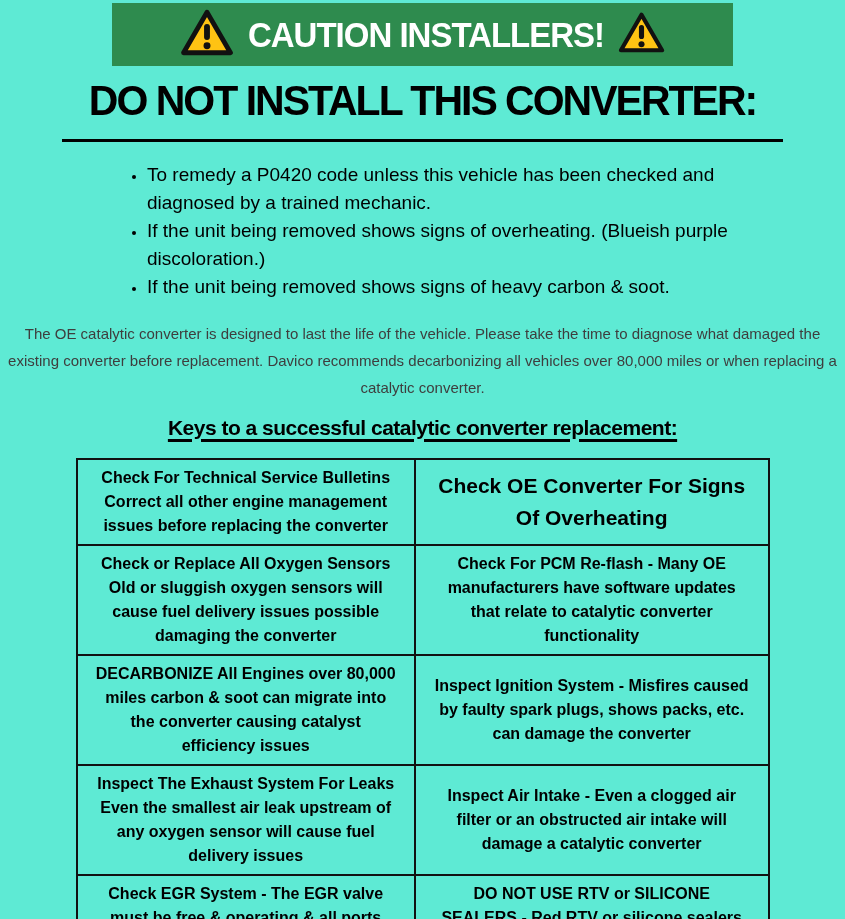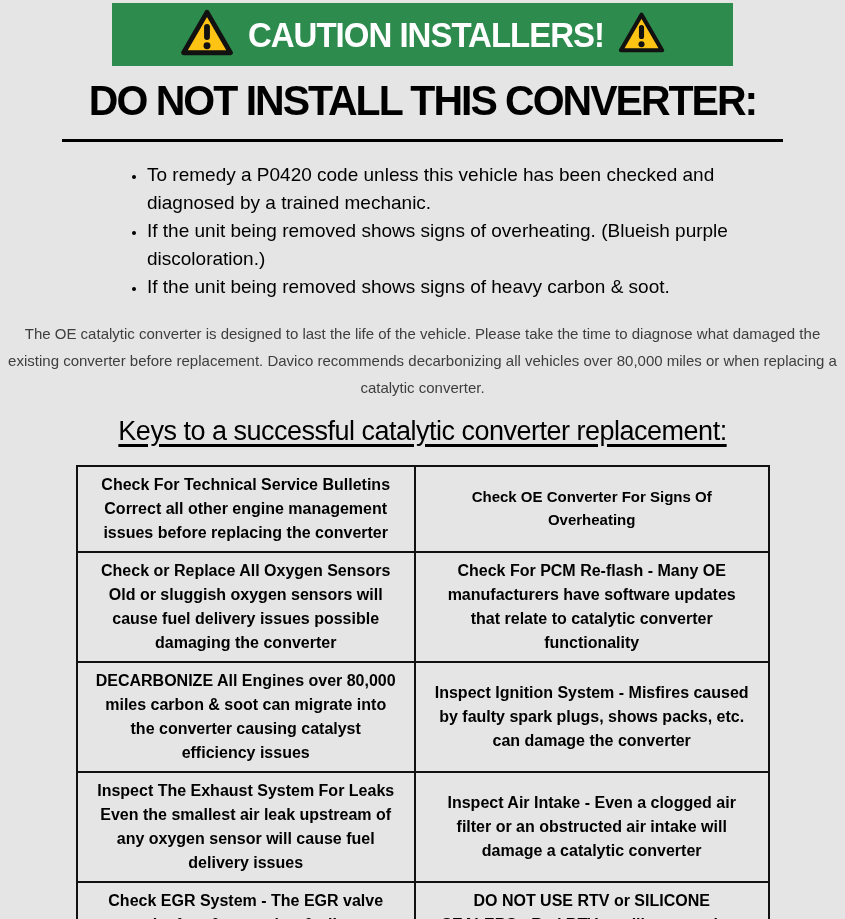--- a/index.html
+++ b/index.html
@@ -7,21 +7,21 @@
     width: 845px;
     background: #ffffff;
     font-family: "Liberation Sans", sans-serif;
     color: #111111;
   }
   .page {
     width: 845px;
     height: 919px;
     position: relative;
     overflow: hidden;
-    background: #e5e5e5;
+    background: #5eead4;
   }
 
   
   .banner {
     width: 621px;
     height: 63px;
     margin: 3px auto 0 auto;
     background: #2e8b4e;
     display: flex;
     align-items: center;
@@ -80,22 +80,22 @@
     font-size: 15px;
     font-weight: normal;
     color: #3e3e3e;
     line-height: 1.82;
   }
 
   
   .keys-heading {
     margin-top: 14px;
     text-align: center;
-    font-size: 27px;
-    font-weight: normal;
+    font-size: 21px;
+    font-weight: bold;
     letter-spacing: -0.5px;
     color: #000000;
     text-decoration: underline;
     text-decoration-thickness: 2.5px;
     text-underline-offset: 4px;
   }
 
   
   .tips-table {
     width: 694px;
@@ -110,21 +110,21 @@
     text-align: center;
     font-size: 16px;
     font-weight: bold;
     line-height: 1.5;
     color: #000000;
     padding: 6px 18px;
     white-space: pre-line;
   }
   .tips-table col.c-left  { width: 48.9%; }
   .tips-table col.c-right { width: 51.1%; }
-  .tips-table tr:first-child td.cell-right { font-size: 15px; white-space: normal; }
+  .tips-table tr:first-child td.cell-right { font-size: 21px; white-space: normal; }
 </style>
 </head>
 <body>
 
 <div class="page">
 
   <div class="banner">
     <span class="warn-icon">
       <svg width="54" height="48" viewBox="0 0 100 90" aria-hidden="true">
         <path d="M50 6 L94 82 L6 82 Z" fill="#ffc313" stroke="#111111" stroke-width="9" stroke-linejoin="round"></path>

